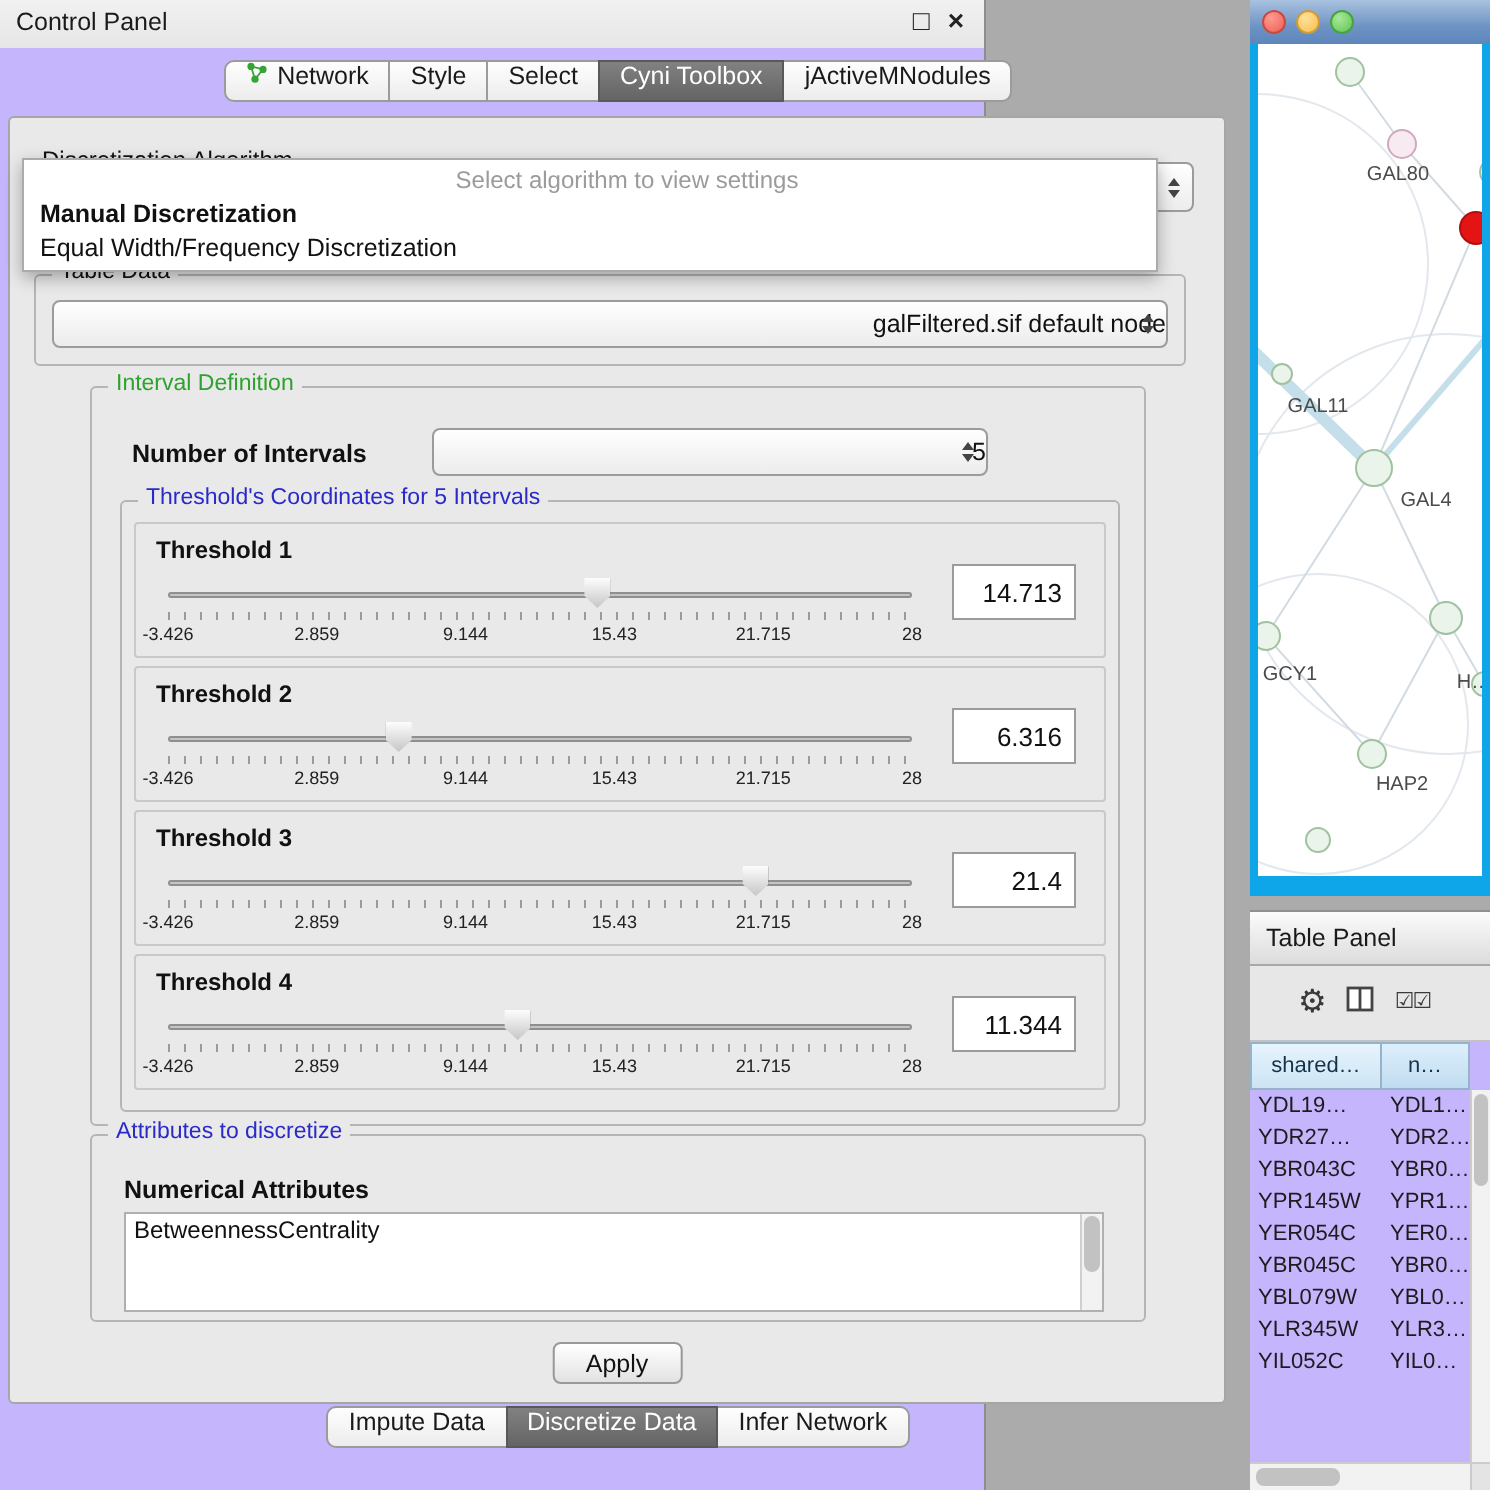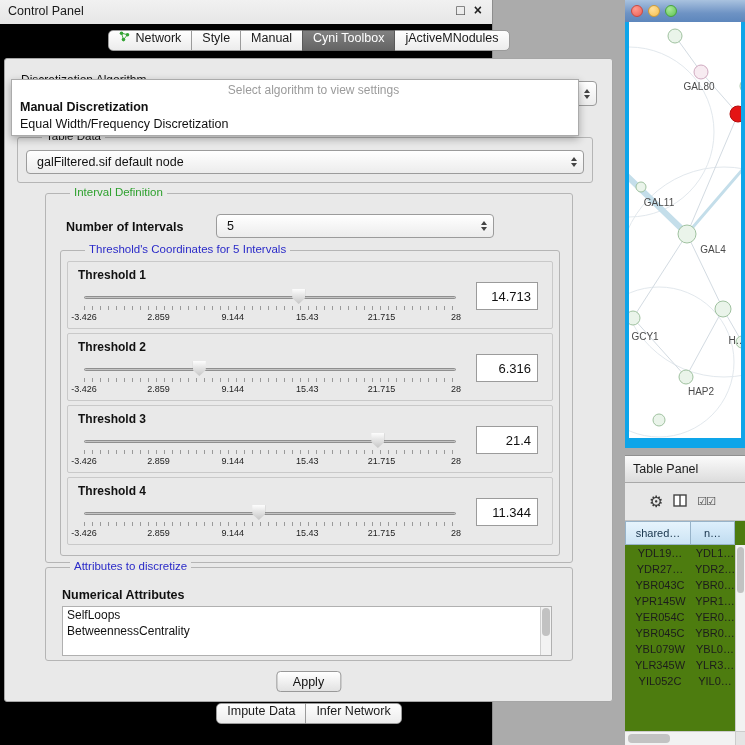--- a/index.html
+++ b/index.html
@@ -1,50 +1,50 @@
 <!DOCTYPE html>
 <html><head>
 <meta charset="utf-8">
 <style>
   *{margin:0;padding:0;box-sizing:border-box;}
   html,body{width:745px;height:745px;}
   body{font-family:"Liberation Sans",sans-serif;background:#ababab;position:relative;overflow:hidden;}
 
   
-  .control-panel{position:absolute;left:0;top:0;width:493px;height:745px;background:#000000;border-right:1px solid #8d8d8d;}
+  .control-panel{position:absolute;left:0;top:0;width:493px;height:745px;background:#c4b5fd;border-right:1px solid #8d8d8d;}
   .cp-titlebar{position:absolute;top:0;left:0;right:0;height:24px;background:linear-gradient(#f1f1f1,#e6e6e6);}
   .cp-title{position:absolute;left:8px;top:4px;font-size:12.5px;color:#1a1a1a;}
   .win-btns{position:absolute;right:10px;top:2px;display:flex;gap:9px;font-size:14px;color:#222;}
 
   .tabs-row{position:absolute;left:0;width:618px;display:flex;justify-content:center;}
   .top-tabs{top:30px;}
   .bottom-tabs{top:703px;}
   .tab{height:21px;padding:0 10px;font-size:12.5px;color:#1a1a1a;background:linear-gradient(#fefefe,#ececec);border:1px solid #9b9b9b;margin-left:-1px;display:flex;align-items:flex-start;gap:5px;white-space:nowrap;}
   .tab:first-child{border-radius:5px 0 0 5px;margin-left:0;}
   .tab:last-child{border-radius:0 5px 5px 0;}
   .tab.selected{background:linear-gradient(#818181,#646464);color:#fff;border-color:#595959;z-index:1;}
   .tab-icon{display:flex;align-items:center;}
 
   .cp-body{position:absolute;left:4px;top:58px;width:609px;height:644px;border:1px solid #a6a6a6;border-radius:3px;background:#e9e9e9;}
 
   .algo-label{position:absolute;left:16px;top:14px;font-size:12px;color:#111;}
-  .combo{position:absolute;border:1px solid #9b9b9b;border-radius:4px;background:linear-gradient(#ffffff,#ececec);font-size:12.5px;color:#111;}
+  .combo{position:absolute;border:1px solid #9b9b9b;border-radius:4px;background:linear-gradient(#ffffff,#ececec);font-size:12.5px;color:#111;text-align:right;}
   #algo-combo{left:10px;top:22px;width:582px;height:25px;}
   .stepper{position:absolute;right:6px;top:50%;transform:translateY(-50%);display:flex;flex-direction:column;align-items:center;}
   .stepper i{display:block;width:0;height:0;border-left:3.5px solid transparent;border-right:3.5px solid transparent;}
   .stepper .up{border-bottom:4px solid #444;margin-bottom:2px;}
   .stepper .dn{border-top:4px solid #444;}
 
   .dropdown{position:absolute;left:6px;top:20px;width:568px;background:#fff;border:1px solid #ababab;box-shadow:0 3px 8px rgba(0,0,0,.3);z-index:50;padding-bottom:3px;}
   .dd-hint{text-align:center;color:#9b9b9b;font-size:12px;padding-top:3px;height:18px;padding-left:37px;}
   .dd-option{font-size:12.5px;color:#111;padding:1px 8px;height:17px;line-height:16px;}
   .dd-option.bold{font-weight:bold;}
 
   .group{position:absolute;border:1px solid #b5b5b5;border-radius:3px;}
-  .group-title{position:absolute;top:-8px;left:24px;background:#e9e9e9;padding:0 4px;font-size:11.5px;color:#111;white-space:nowrap;}
+  .group-title{position:absolute;top:-8px;left:8px;background:#e9e9e9;padding:0 4px;font-size:11.5px;color:#111;white-space:nowrap;}
   .green{color:#2ea12e;}
   .blue{color:#2a2ac8;}
 
   #table-data-group{left:12px;top:78px;width:576px;height:46px;}
   #table-data-combo{left:8px;top:12px;width:558px;height:24px;line-height:22px;padding-left:10px;}
 
   #interval-group{left:40px;top:134px;width:528px;height:370px;}
   #ni-label{position:absolute;left:20px;top:26px;font-size:12.5px;font-weight:bold;color:#111;}
   #ni-combo{left:170px;top:20px;width:278px;height:24px;line-height:22px;padding-left:10px;}
 
@@ -76,29 +76,29 @@
   #tl-zoom{left:40px;background:radial-gradient(circle at 35% 30%,#a8e89a,#5fc453);border:1px solid #48a33e;}
   #net-canvas{position:absolute;left:4px;right:4px;top:22px;bottom:10px;background:#fff;overflow:hidden;}
   #net-svg{display:block;}
 
   
   #table-panel{position:absolute;left:625px;top:455px;width:120px;height:290px;background:#e7e7e7;}
   #tp-header{position:absolute;top:0;left:0;right:0;height:28px;background:linear-gradient(#fbfbfb,#dcdcdc);border-top:1px solid #909090;border-bottom:1px solid #a8a8a8;font-size:12.5px;color:#1a1a1a;line-height:26px;padding-left:8px;}
   #tp-toolbar{position:absolute;top:28px;left:0;right:0;height:38px;background:#e7e7e7;border-bottom:1px solid #c2c2c2;display:flex;align-items:center;gap:10px;padding-left:24px;}
   .tool-icon{font-size:16px;color:#3a3a3a;line-height:1;}
   .check-icon{font-size:11px;color:#3a3a3a;letter-spacing:-1px;line-height:1;}
-  #tp-table{position:absolute;top:66px;left:0;right:0;bottom:0;background:#4d7c0f;}
+  #tp-table{position:absolute;top:66px;left:0;right:0;bottom:0;background:#c4b5fd;}
   .tp-head{display:flex;height:24px;}
   .tp-th{background:linear-gradient(#ddeffc,#c0dcf0);border:1px solid #97b3c9;border-left:none;font-size:11px;color:#16324a;text-align:center;line-height:22px;overflow:hidden;white-space:nowrap;}
   .tp-th:first-child{border-left:1px solid #97b3c9;background:linear-gradient(#e6f4fd,#cde4f4);}
   .th1{width:66px;}
   .th2{width:44px;}
   #tp-rows{position:absolute;top:24px;left:0;right:10px;bottom:14px;overflow:hidden;}
   .tp-row{display:flex;height:16px;}
-  .tp-td{font-size:11px;color:#1c1c1c;padding-left:4px;line-height:16px;white-space:nowrap;overflow:hidden;text-align:center;}
+  .tp-td{font-size:11px;color:#1c1c1c;padding-left:4px;line-height:16px;white-space:nowrap;overflow:hidden;}
   .td1{width:66px;}
   .td2{width:44px;}
   #tp-vscroll{position:absolute;right:0;top:24px;bottom:14px;width:10px;background:#f2f2f2;border-left:1px solid #cccccc;}
   #tp-vthumb{position:absolute;left:1px;right:1px;top:2px;height:46px;background:#c2c2c2;border-radius:4px;}
   #tp-hscroll{position:absolute;left:0;right:10px;bottom:0;height:14px;background:#f2f2f2;border-top:1px solid #cccccc;}
   #tp-hthumb{position:absolute;top:2px;left:3px;width:42px;height:9px;background:#c2c2c2;border-radius:4px;}
   #tp-corner{position:absolute;right:0;bottom:0;width:10px;height:14px;background:#e4e4e4;border-top:1px solid #ccc;border-left:1px solid #ccc;}
 </style>
 </head>
 <body>
@@ -121,21 +121,21 @@
             <circle cx="8.5" cy="3.7" r="1.8" fill="#35a435"></circle>
             <circle cx="4.5" cy="8.6" r="1.8" fill="#35a435"></circle>
           </svg>
         </span>
         <span class="tab-text">Network</span>
       </div>
       <div class="tab">
         <span class="tab-text">Style</span>
       </div>
       <div class="tab">
-        <span class="tab-text">Manual</span>
+        <span class="tab-text">Select</span>
       </div>
       <div class="tab selected">
         <span class="tab-text">Cyni Toolbox</span>
       </div>
       <div class="tab">
         <span class="tab-text">jActiveMNodules</span>
       </div>
     </div>
 
   <div class="cp-body">
@@ -243,31 +243,33 @@
         </div>
     </div>
 
     <div class="group" id="attributes-group">
       <span class="group-title blue">Attributes to discretize</span>
       <span id="attr-subtitle">Numerical Attributes</span>
       <div id="attr-list">
         <div class="vscroll">
             <div class="vthumb"></div>
           </div>
-      <div class="list-item">SelfLoops</div>
           <div class="list-item">BetweennessCentrality</div>
         </div>
     </div>
 
     <button id="apply-btn">Apply</button>
   </div>
 
   <div class="tabs-row bottom-tabs" id="bottom-tabs">
       <div class="tab">
         <span class="tab-text">Impute Data</span>
+      </div>
+      <div class="tab selected">
+        <span class="tab-text">Discretize Data</span>
       </div>
       <div class="tab">
         <span class="tab-text">Infer Network</span>
       </div>
     </div>
 </div>
 
 <div id="network-window">
   <div id="net-titlebar">
     <span class="traffic" id="tl-close"></span>

